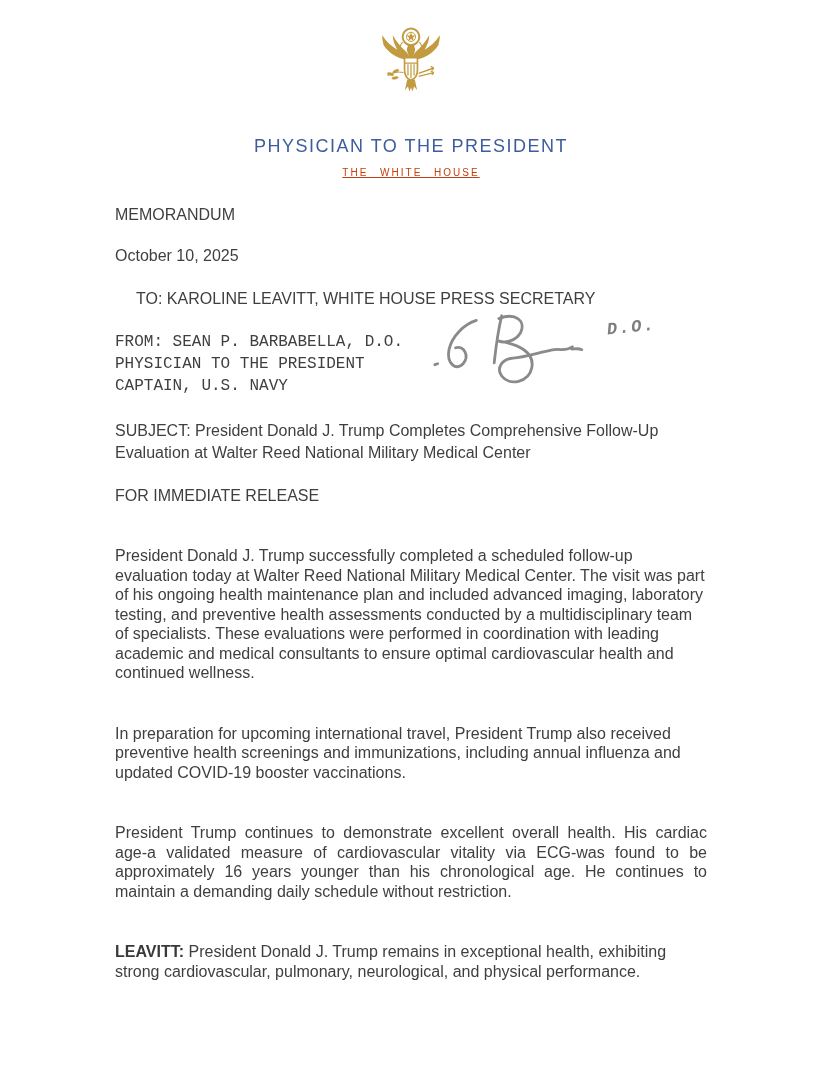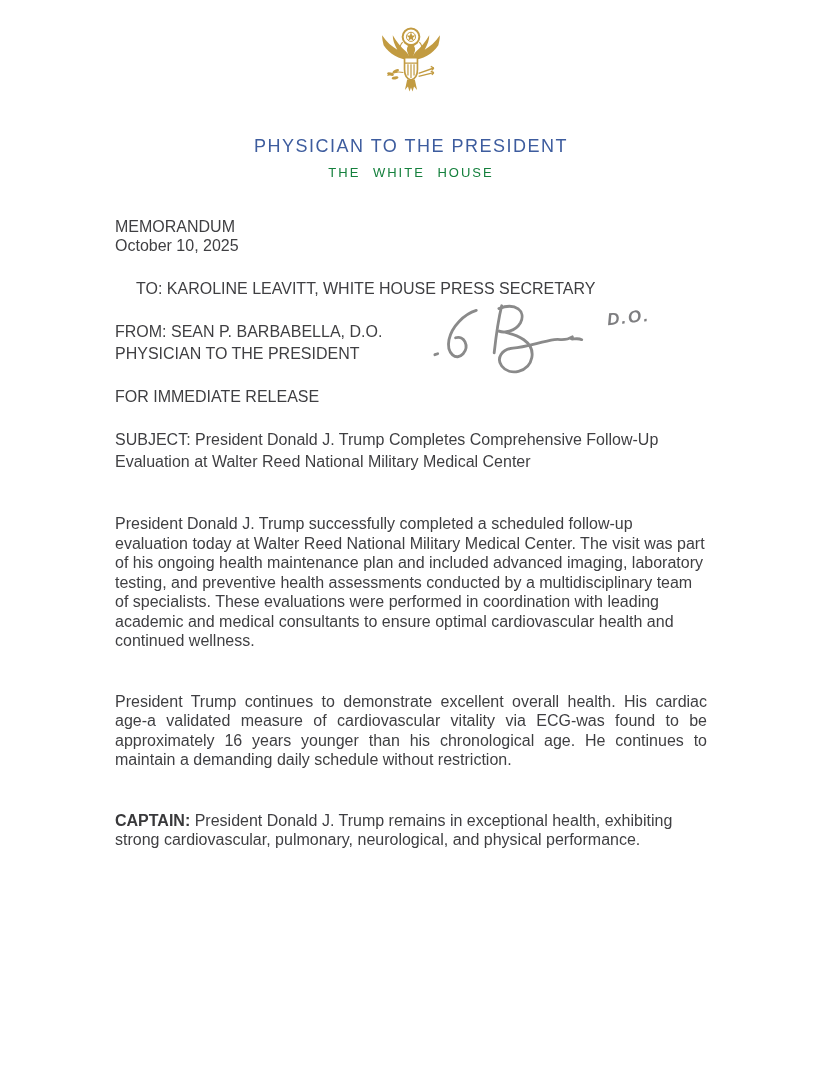--- a/index.html
+++ b/index.html
@@ -22,32 +22,33 @@
     text-align: center;
     color: #3d5c9e;
     font-size: 18px;
     font-weight: 500;
     letter-spacing: 1.5px;
     line-height: 19px;
   }
   .org-subtitle {
     margin-top: 9px;
     text-align: center;
-    color: #15803d;
-    font-size: 13px;
+    color: #c2410c;
+    font-size: 10px;
     font-weight: 500;
     letter-spacing: 2px;
     word-spacing: 7px;
     line-height: 16px;
+    text-decoration: underline;
   }
   .body-text { font-size: 16px; }
-  .memo-label { margin-top: 36px; line-height: 19px; }
-  .date-line { line-height: 19px; }
+  .memo-label { margin-top: 24px; line-height: 19px; }
+  .date-line { margin-top: 22px; line-height: 19px; }
   .to-line { margin-top: 24px; line-height: 19px; margin-left: 21px; }
-  .from-block { margin-top: 23px; line-height: 22px; position: relative; }
+  .from-block { margin-top: 23px; line-height: 22px; position: relative; font-family: Liberation Mono, monospace; }
   .from-block div { white-space: nowrap; }
   .signature {
     position: absolute;
     left: 318px;
     top: -20px;
     width: 160px;
     height: 82px;
   }
   .sig-annotation {
     position: absolute;
@@ -112,37 +113,39 @@
 
     <div class="body-text memo-label">MEMORANDUM</div>
 
     <div class="body-text date-line">October 10, 2025</div>
 
     <div class="body-text to-line">TO: KAROLINE LEAVITT, WHITE HOUSE PRESS SECRETARY</div>
 
     <div class="body-text from-block">
       <div>FROM: SEAN P. BARBABELLA, D.O.</div>
       <div>PHYSICIAN TO THE PRESIDENT</div>
+      <div>CAPTAIN, U.S. NAVY</div>
 
       <svg class="signature" viewBox="0 0 170 85" aria-hidden="true">
         <g stroke="#8a8a8a" stroke-width="3" fill="none" stroke-linecap="round" stroke-linejoin="round">
           <path d="M2,56 L5,55"></path>
           <path d="M46,9 C33,13 20,26 17,40 C14,55 25,63 32,55 C39,47 33,35 24,38"></path>
           <path d="M73,4 C69,20 67,36 65,54"></path>
           <path d="M70,7 C88,0 99,10 93,22 C87,32 75,33 70,31 C91,34 108,43 105,59 C102,75 81,79 73,68 C67,60 73,50 85,49 C99,48 115,42 129,40 C136,39 140,42 148,37 C144,42 152,37 158,40"></path>
         </g>
       </svg>
       <span class="sig-annotation">D.O.</span>
     </div>
 
+    <div class="body-text subject-line">SUBJECT: President Donald J. Trump Completes Comprehensive Follow-Up Evaluation at Walter Reed National Military Medical Center</div>
+
     <div class="body-text release-line">FOR IMMEDIATE RELEASE</div>
 
-    <div class="body-text subject-line">SUBJECT: President Donald J. Trump Completes Comprehensive Follow-Up Evaluation at Walter Reed National Military Medical Center</div>
-
     <p class="body-text para">President Donald J. Trump successfully completed a scheduled follow-up evaluation today at Walter Reed National Military Medical Center. The visit was part of his ongoing health maintenance plan and included advanced imaging, laboratory testing, and preventive health assessments conducted by a multidisciplinary team of specialists. These evaluations were performed in coordination with leading academic and medical consultants to ensure optimal cardiovascular health and continued wellness.</p>
+    <p class="body-text para">In preparation for upcoming international travel, President Trump also received preventive health screenings and immunizations, including annual influenza and updated COVID-19 booster vaccinations.</p>
     <p class="body-text para justify">President Trump continues to demonstrate excellent overall health. His cardiac age-a validated measure of cardiovascular vitality via ECG-was found to be approximately 16 years younger than his chronological age. He continues to maintain a demanding daily schedule without restriction.</p>
 
     <p class="body-text para summary">
-      <strong>CAPTAIN:</strong><span> President Donald J. Trump remains in exceptional health, exhibiting strong cardiovascular, pulmonary, neurological, and physical performance.</span>
+      <strong>LEAVITT:</strong><span> President Donald J. Trump remains in exceptional health, exhibiting strong cardiovascular, pulmonary, neurological, and physical performance.</span>
     </p>
 
   </div>
 </div>
 
 </body></html>

